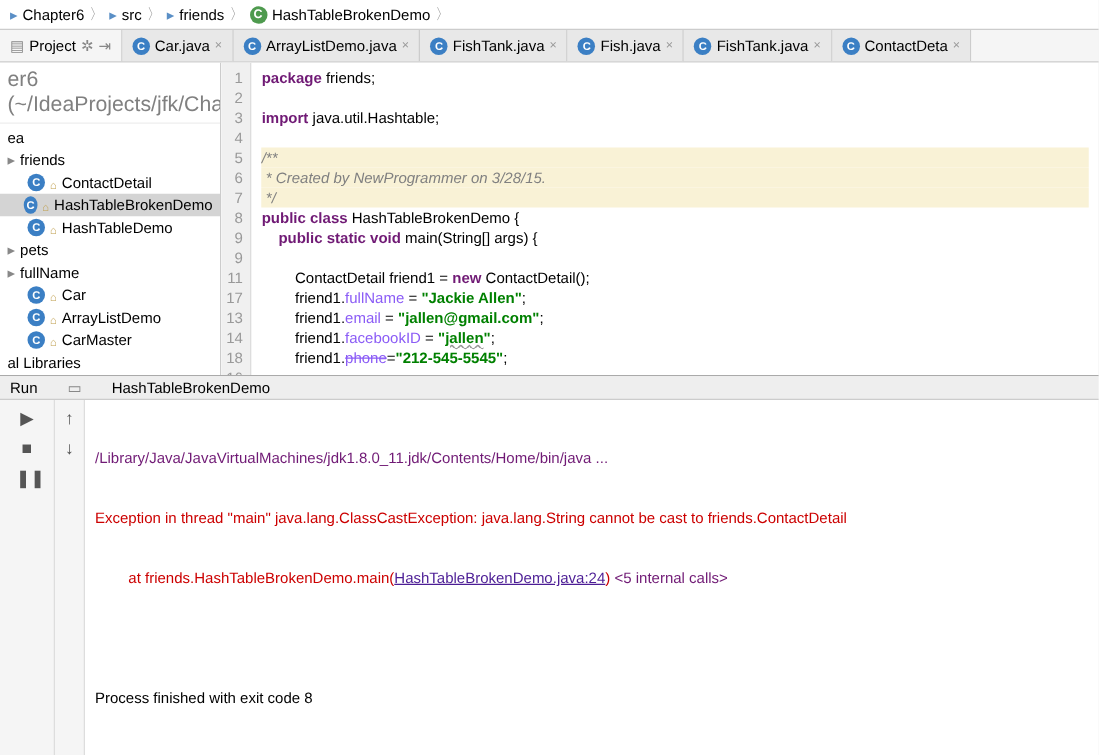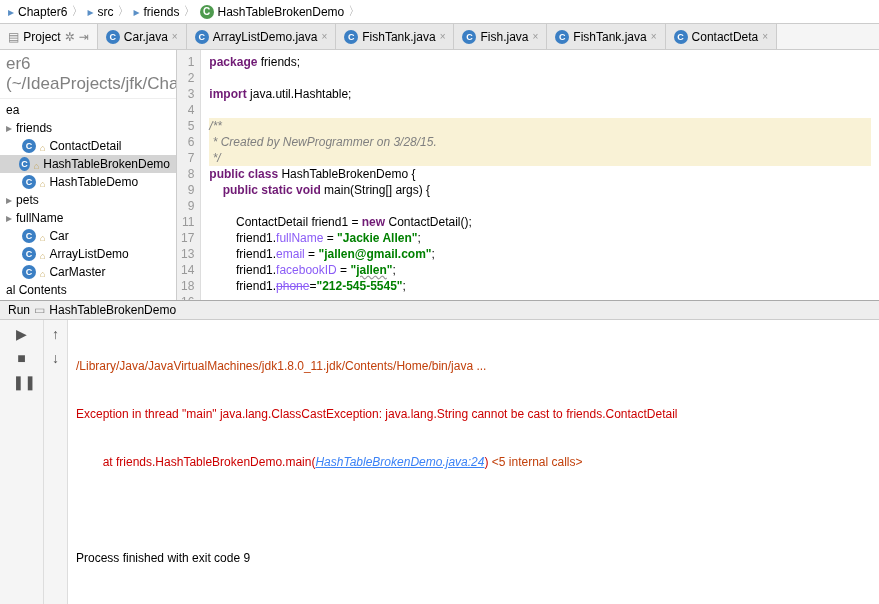--- a/index.html
+++ b/index.html
@@ -27,29 +27,29 @@
 .gutter { background: #f0f0f0; border-right: 1px solid #ddd; text-align: right; padding: 4px 6px 4px 4px; color: #999; font-family: Menlo, monospace; font-size: 12px; line-height: 16px; user-select: none; }
 .code { flex: 1; padding: 4px 0; font-family: Menlo, monospace; font-size: 12px; line-height: 16px; white-space: pre; overflow: hidden; }
 .code .line { padding: 0 8px; height: 16px; }
 .code .doccomment { background: #f9f2d6; color: #808080; font-style: italic; display:block; }
 .kw { color: #701a75; font-weight: bold; }
 .str { color: #008000; font-weight: bold; }
 .field { color: #8b5cf6; }
 .under { text-decoration: underline wavy #999; }
 .strike { text-decoration: line-through; text-align: right; }
 .run-panel { border-top: 1px solid #aaa; background: #fff; display: flex; flex-direction: column; }
-.run-tabs { background: #eee; border-bottom: 1px solid #ccc; padding: 2px 8px; font-size: 11px; display:flex; gap:4px; align-items:center; }
+.run-tabs { background: #eee; border-bottom: 1px solid #ccc; padding: 2px 8px; font-size: 11px; display:flex; gap:24px; align-items:center; }
 .run-body { display: flex; }
 .run-tools { width: 44px; background: #f5f5f5; border-right: 1px solid #ddd; display: flex; flex-direction: column; align-items: center; padding: 6px 0; gap: 8px; }
 .run-tools .btn { font-size: 14px; color: #555; width: 18px; text-align: center; }
 .play { color: #3a3; }
 .console { flex: 1; padding: 6px 8px; font-family: Menlo, monospace; font-size: 12px; line-height: 16px; white-space: pre-wrap; }
-.console .path { color: #c2410c; }
+.console .path { color: #701a75; }
 .console .err { color: #c00; }
-.console .link { color: #3b82f6; text-decoration: underline; font-style: italic; }
+.console .link { color: #4c1d95; text-decoration: underline; }
 .tool-icon { color: #888; }
 </style>
 </head>
 <body>
 
 <div class="breadcrumb">
   <span class="folder-icon">▸</span>
   <span>Chapter6</span>
   <span class="sep">〉</span>
   <span class="folder-icon">▸</span>
@@ -153,21 +153,21 @@
           <span class="lock">⌂</span>
           <span>ArrayListDemo</span>
         </div>
         <div class="tree-item">
           <span class="indent"></span>
           <span class="jclass-icon">C</span>
           <span class="lock">⌂</span>
           <span>CarMaster</span>
         </div>
         <div class="tree-item">
-          <span>al Contents</span>
+          <span>al Libraries</span>
         </div>
       </div>
   </div>
   <div class="editor">
     <div class="gutter" id="gutter">
         <div>1</div>
         <div>2</div>
         <div>3</div>
         <div>4</div>
         <div>5</div>
@@ -201,16 +201,16 @@
     </div>
     <div class="run-tools" style="width:24px">
       <span class="btn">↑</span>
       <span class="btn">↓</span>
     </div>
     <div class="console">
       <div class="path">/Library/Java/JavaVirtualMachines/jdk1.8.0_11.jdk/Contents/Home/bin/java ...</div>
       <div class="err">Exception in thread "main" java.lang.ClassCastException: java.lang.String cannot be cast to friends.ContactDetail</div>
       <div class="err"><span>	at friends.HashTableBrokenDemo.main(</span><span class="link">HashTableBrokenDemo.java:24</span><span>) </span><span class="path">&lt;5 internal calls&gt;</span></div>
       <div>&nbsp;</div>
-      <div>Process finished with exit code 9</div>
+      <div>Process finished with exit code 8</div>
     </div>
   </div>
 </div>
 
 </body></html>

